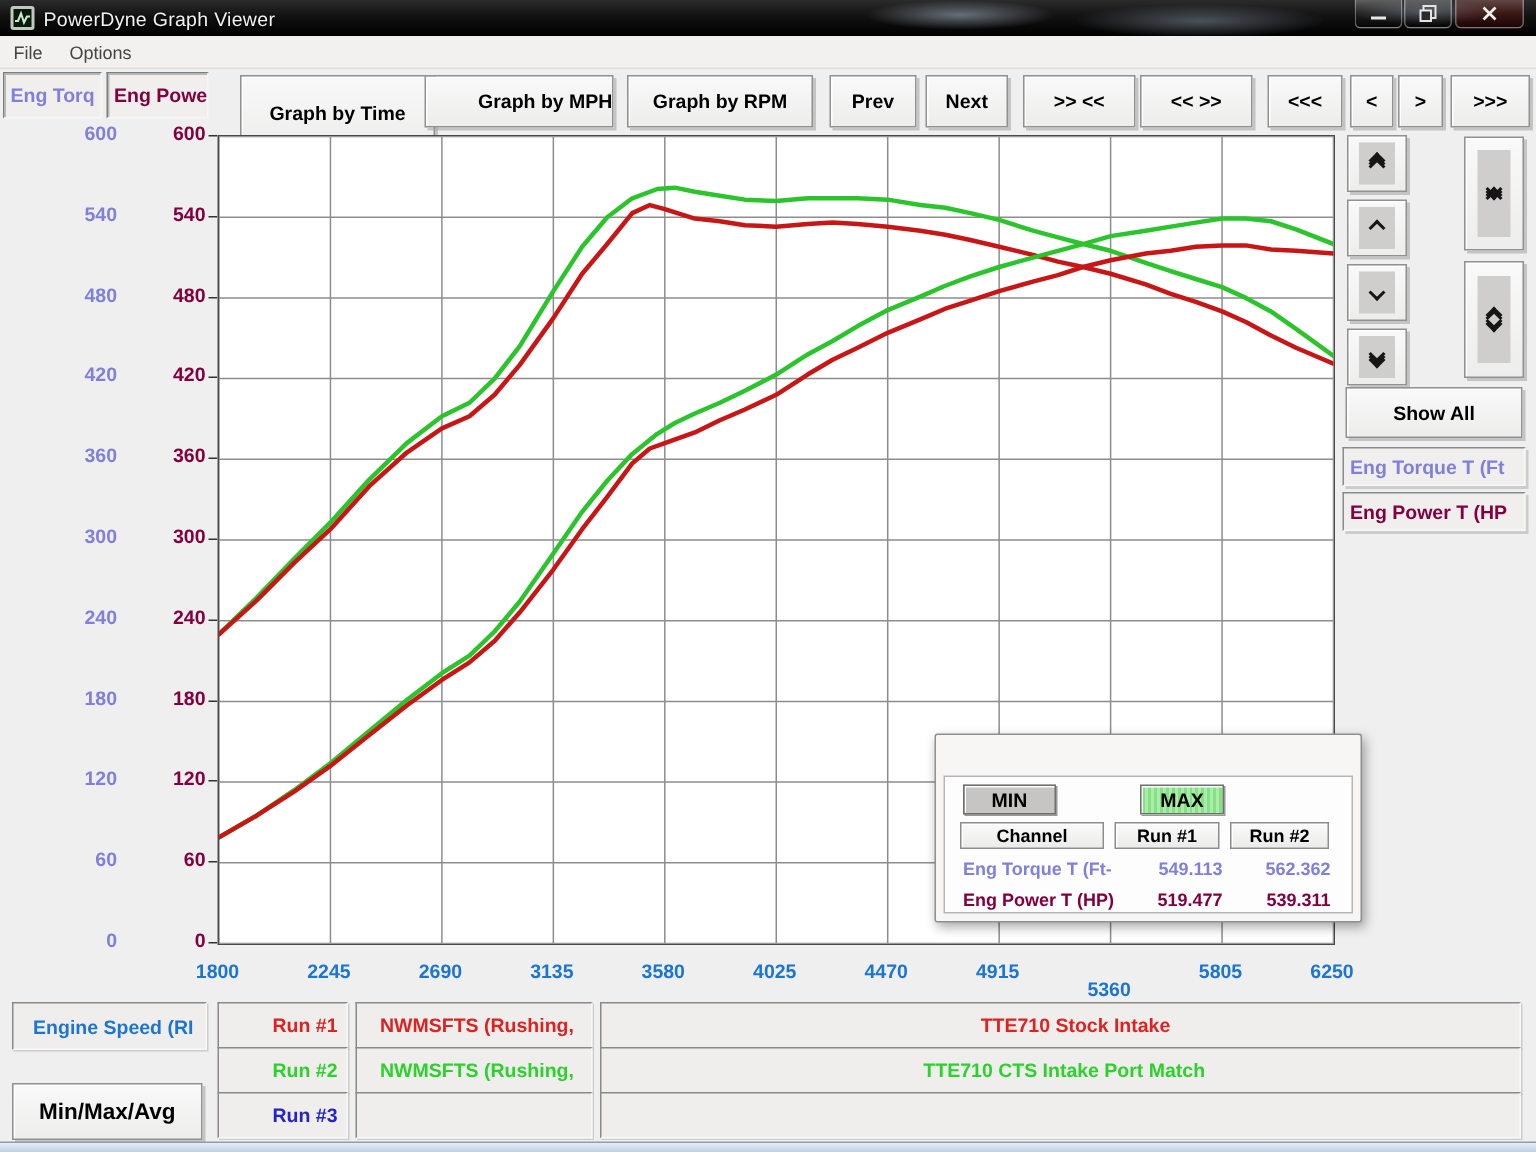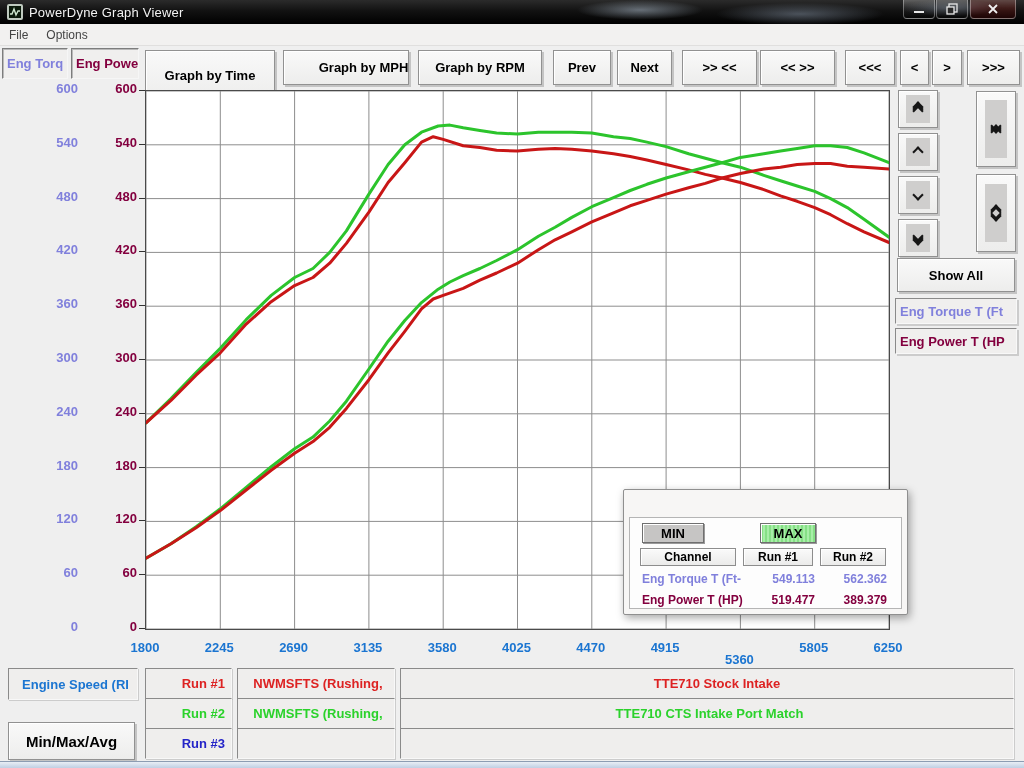--- a/index.html
+++ b/index.html
@@ -99,21 +99,21 @@
 </div>
 
 <div id="toolbar">
   <div class="btn sunken" style="left:2px; top:48px; width:66px; height:31px; justify-content:flex-start; padding-left:4px;">
     <span style="color:#8080dc;">Eng Torq</span>
   </div>
   <div class="btn sunken" style="left:71px; top:48px; width:68px; height:31px; justify-content:flex-start; padding-left:4px;">
     <span style="color:#83003f;">Eng Powe</span>
   </div>
   <div id="toolbar-buttons">
-      <div class="btn" style="left: 145px; top: 50px; width: 130px; height: 50px; text-align: center;">Graph by Time</div>
+      <div class="btn" style="left: 160px; top: 50px; width: 130px; height: 50px; text-align: center;">Graph by Time</div>
       <div class="btn" style="left: 283px; top: 50px; width: 126px; height: 35px; padding-left: 35px;">Graph by MPH</div>
       <div class="btn" style="left: 418px; top: 50px; width: 124px; height: 35px;">Graph by RPM</div>
       <div class="btn" style="left: 553px; top: 50px; width: 58px; height: 35px;">Prev</div>
       <div class="btn" style="left: 617px; top: 50px; width: 55px; height: 35px;">Next</div>
       <div class="btn" style="left: 682px; top: 50px; width: 75px; height: 35px;">&gt;&gt; &lt;&lt;</div>
       <div class="btn" style="left: 760px; top: 50px; width: 75px; height: 35px;">&lt;&lt; &gt;&gt;</div>
       <div class="btn" style="left: 845px; top: 50px; width: 50px; height: 35px;">&lt;&lt;&lt;</div>
       <div class="btn" style="left: 900px; top: 50px; width: 29px; height: 35px;">&lt;</div>
       <div class="btn" style="left: 932px; top: 50px; width: 30px; height: 35px;">&gt;</div>
       <div class="btn" style="left: 967px; top: 50px; width: 53px; height: 35px;">&gt;&gt;&gt;</div>
@@ -275,21 +275,21 @@
       </div>
     <div id="mm-rows">
         <div class="mm-row" style="top: 54px; color: rgb(128, 128, 220);">
           <span class="ch">Eng Torque T (Ft-</span>
           <span class="v1">549.113</span>
           <span class="v2">562.362</span>
         </div>
         <div class="mm-row" style="top: 75px; color: rgb(131, 0, 63);">
           <span class="ch">Eng Power T (HP)</span>
           <span class="v1">519.477</span>
-          <span class="v2">389.379</span>
+          <span class="v2">539.311</span>
         </div>
       </div>
   </div>
 </div>
 
 <div id="bottom-area">
   <div class="flat-box sunken" style="left:8px; top:668px; width:130px; height:32px; padding-left:5px;">
     <span style="color:#1b75d1;">Engine Speed (RI</span>
   </div>
   <div class="btn" style="left:8px; top:722px; width:127px; height:38px; font-size:15px;">

